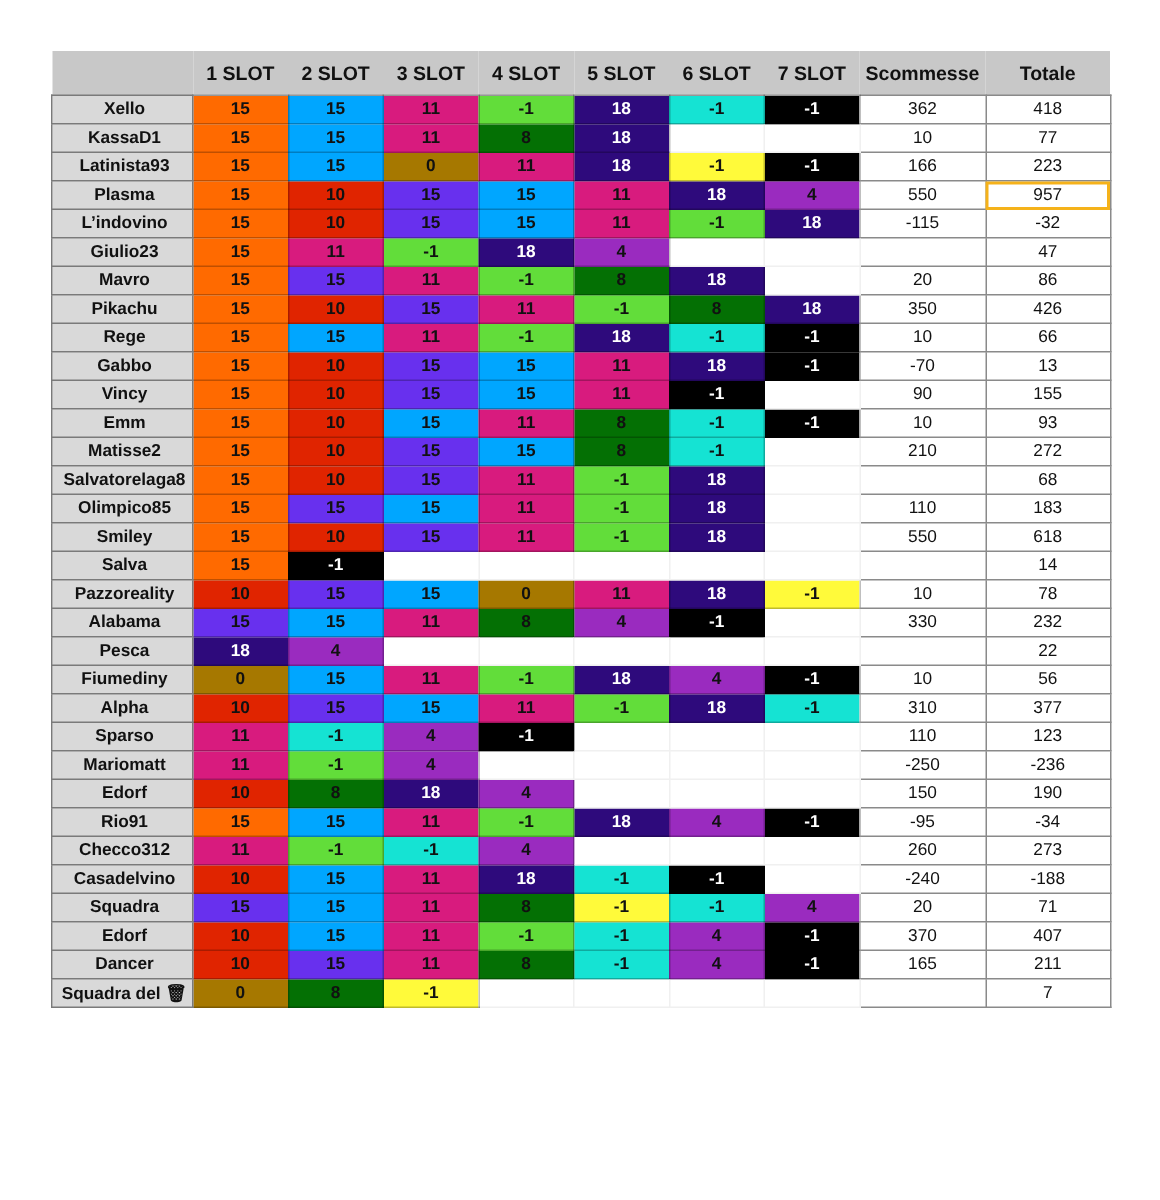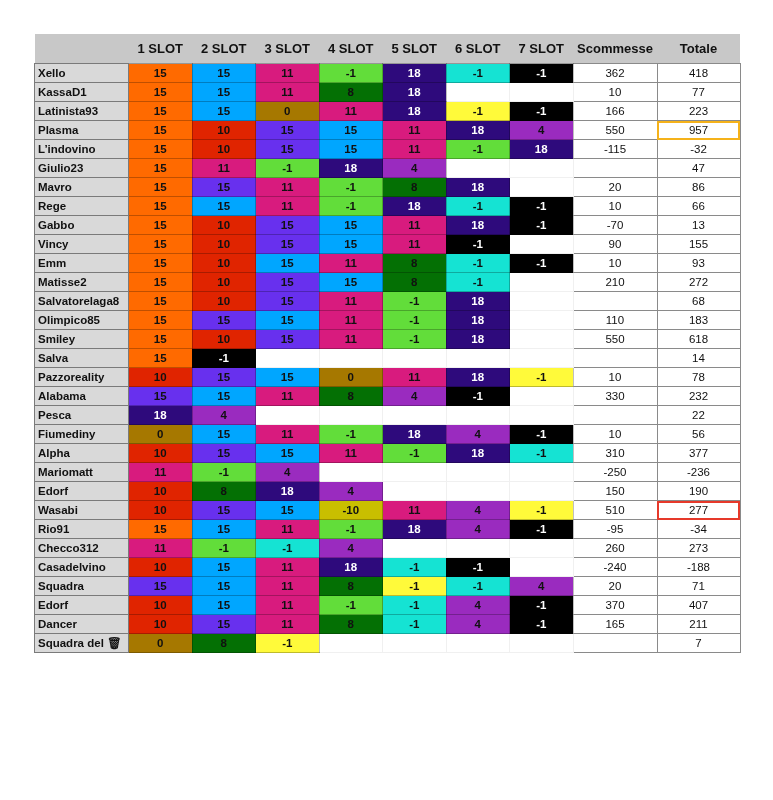--- a/index.html
+++ b/index.html
@@ -10,21 +10,21 @@
   }
   #tbl th {
     background: #c8c8c8; height: 29px; font-weight: bold; font-size: 13px;
     color: #111; text-align: center; padding: 0; border: none;
   }
   #tbl td {
     height: 19px; padding: 0; font-size: 11.5px; text-align: center;
     border: 1px solid #eeeeee; box-sizing: border-box;
   }
   #tbl td.name {
-    background: #d9d9d9; text-align: left; padding-left: 3px; font-weight: bold;
+    background: #d9d9d9; text-align: center; padding-left: 3px; font-weight: bold;
     color: #111; border: 1px solid #7a7a7a; font-size: 11.5px;
   }
   #tbl td.slot { font-weight: bold; color: #111; border: 1px solid rgba(0,0,0,0.25); }
   #tbl td.slot.empty { background: #ffffff; border: 1px solid #f0f0f0; }
   #tbl td.num { background: #fff; color: #111; border: 1px solid #8a8a8a; }
   #tbl td.hl-orange { outline: 2px solid #f5b21a; outline-offset: -2px; }
   #tbl td.hl-red { outline: 2px solid #e6392a; outline-offset: -2px; }
   col.c-name { width: 94px; }
   col.c-slot { width: 63.5px; }
   col.c-sc { width: 84px; }
@@ -140,20 +140,32 @@
         <td class="slot" style="background: rgb(104, 48, 238);">15</td>
         <td class="slot" style="background: rgb(216, 27, 126);">11</td>
         <td class="slot" style="background: rgb(98, 221, 58);">-1</td>
         <td class="slot" style="background: rgb(4, 112, 4);">8</td>
         <td class="slot white-text" style="background: rgb(46, 10, 124);">18</td>
         <td class="slot empty"></td>
         <td class="num">20</td>
         <td class="num">86</td>
       </tr>
       <tr>
+        <td class="name">Pikachu</td>
+        <td class="slot" style="background: rgb(255, 106, 0);">15</td>
+        <td class="slot" style="background: rgb(224, 36, 0);">10</td>
+        <td class="slot" style="background: rgb(104, 48, 238);">15</td>
+        <td class="slot" style="background: rgb(216, 27, 126);">11</td>
+        <td class="slot" style="background: rgb(98, 221, 58);">-1</td>
+        <td class="slot" style="background: rgb(4, 112, 4);">8</td>
+        <td class="slot white-text" style="background: rgb(46, 10, 124);">18</td>
+        <td class="num">350</td>
+        <td class="num">426</td>
+      </tr>
+      <tr>
         <td class="name">Rege</td>
         <td class="slot" style="background: rgb(255, 106, 0);">15</td>
         <td class="slot" style="background: rgb(0, 166, 255);">15</td>
         <td class="slot" style="background: rgb(216, 27, 126);">11</td>
         <td class="slot" style="background: rgb(98, 221, 58);">-1</td>
         <td class="slot white-text" style="background: rgb(46, 10, 124);">18</td>
         <td class="slot" style="background: rgb(21, 227, 211);">-1</td>
         <td class="slot white-text" style="background: rgb(0, 0, 0);">-1</td>
         <td class="num">10</td>
         <td class="num">66</td>
@@ -308,20 +320,32 @@
         <td class="slot" style="background: rgb(104, 48, 238);">15</td>
         <td class="slot" style="background: rgb(0, 166, 255);">15</td>
         <td class="slot" style="background: rgb(216, 27, 126);">11</td>
         <td class="slot" style="background: rgb(98, 221, 58);">-1</td>
         <td class="slot white-text" style="background: rgb(46, 10, 124);">18</td>
         <td class="slot" style="background: rgb(21, 227, 211);">-1</td>
         <td class="num">310</td>
         <td class="num">377</td>
       </tr>
       <tr>
+        <td class="name">Sparso</td>
+        <td class="slot" style="background: rgb(216, 27, 126);">11</td>
+        <td class="slot" style="background: rgb(21, 227, 211);">-1</td>
+        <td class="slot" style="background: rgb(154, 43, 191);">4</td>
+        <td class="slot white-text" style="background: rgb(0, 0, 0);">-1</td>
+        <td class="slot empty"></td>
+        <td class="slot empty"></td>
+        <td class="slot empty"></td>
+        <td class="num">110</td>
+        <td class="num">123</td>
+      </tr>
+      <tr>
         <td class="name">Mariomatt</td>
         <td class="slot" style="background: rgb(216, 27, 126);">11</td>
         <td class="slot" style="background: rgb(98, 221, 58);">-1</td>
         <td class="slot" style="background: rgb(154, 43, 191);">4</td>
         <td class="slot empty"></td>
         <td class="slot empty"></td>
         <td class="slot empty"></td>
         <td class="slot empty"></td>
         <td class="num">-250</td>
         <td class="num">-236</td>
@@ -330,32 +354,20 @@
         <td class="name">Edorf</td>
         <td class="slot" style="background: rgb(224, 36, 0);">10</td>
         <td class="slot" style="background: rgb(4, 112, 4);">8</td>
         <td class="slot white-text" style="background: rgb(46, 10, 124);">18</td>
         <td class="slot" style="background: rgb(154, 43, 191);">4</td>
         <td class="slot empty"></td>
         <td class="slot empty"></td>
         <td class="slot empty"></td>
         <td class="num">150</td>
         <td class="num">190</td>
-      </tr>
-      <tr>
-        <td class="name">Wasabi</td>
-        <td class="slot" style="background: rgb(224, 36, 0);">10</td>
-        <td class="slot" style="background: rgb(104, 48, 238);">15</td>
-        <td class="slot" style="background: rgb(0, 166, 255);">15</td>
-        <td class="slot" style="background: rgb(201, 191, 0);">-10</td>
-        <td class="slot" style="background: rgb(216, 27, 126);">11</td>
-        <td class="slot" style="background: rgb(154, 43, 191);">4</td>
-        <td class="slot" style="background: rgb(255, 250, 58);">-1</td>
-        <td class="num">510</td>
-        <td class="num hl-red">277</td>
       </tr>
       <tr>
         <td class="name">Rio91</td>
         <td class="slot" style="background: rgb(255, 106, 0);">15</td>
         <td class="slot" style="background: rgb(0, 166, 255);">15</td>
         <td class="slot" style="background: rgb(216, 27, 126);">11</td>
         <td class="slot" style="background: rgb(98, 221, 58);">-1</td>
         <td class="slot white-text" style="background: rgb(46, 10, 124);">18</td>
         <td class="slot" style="background: rgb(154, 43, 191);">4</td>
         <td class="slot white-text" style="background: rgb(0, 0, 0);">-1</td>

